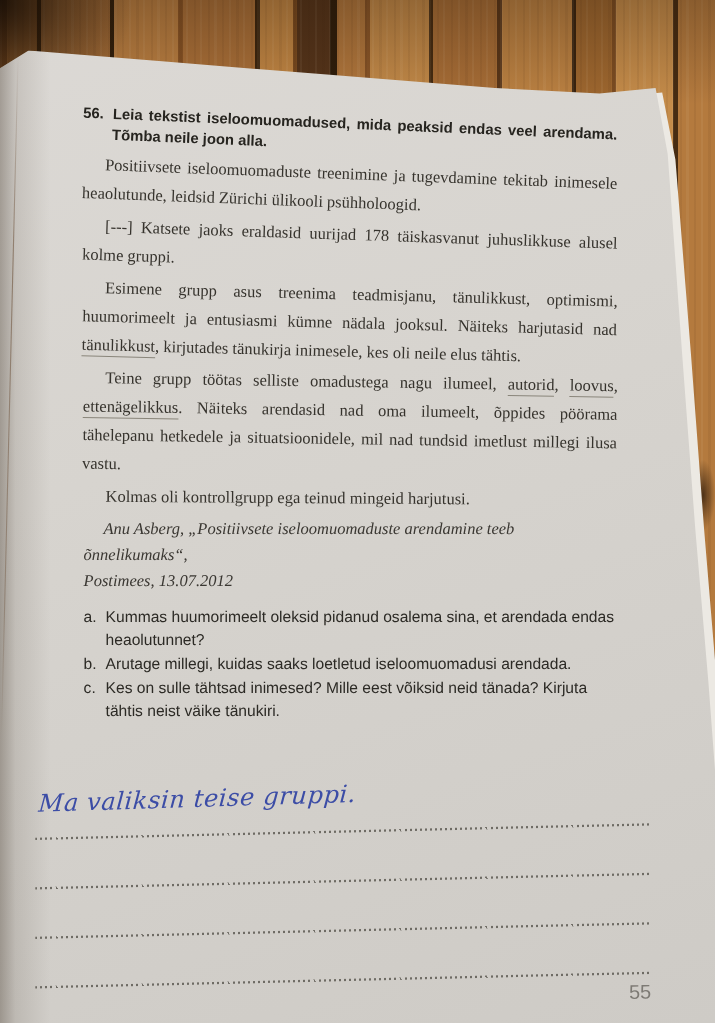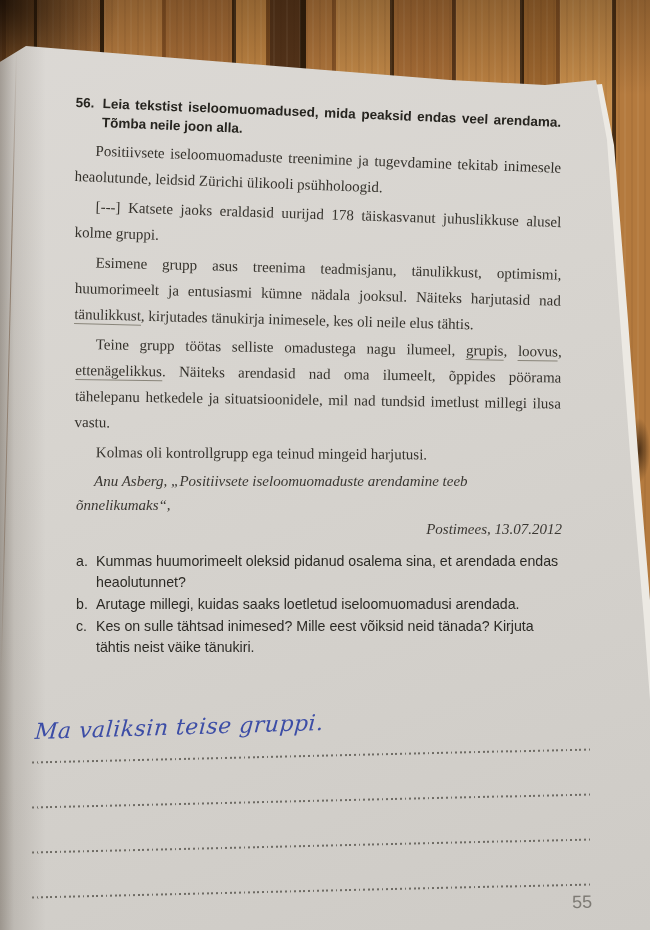--- a/index.html
+++ b/index.html
@@ -63,21 +63,21 @@
   .para{
     font-size:15px;line-height:26px;text-align:justify;text-indent:20px;
     margin:0 0 4px;transform-origin:left top;
   }
   .r22{transform:rotate(2.1deg);}  .r19{transform:rotate(1.9deg);}
   .r15{transform:rotate(1.5deg);}  .r09{transform:rotate(0.9deg);}
   .r04{transform:rotate(0.4deg);}  .r01{transform:rotate(0.1deg);}
   .u{border-bottom:1.5px solid #89857a;padding-bottom:1px;}
   .source{font-style:italic;font-size:15px;line-height:24px;color:#3a3732;margin:2px 0 8px;}
   .source .s1{display:block;text-indent:18px;}
-  .source .s2{display:block;text-align:right;font-style:italic;}
+  .source .s2{display:block;font-style:italic;}
   .questions{
     font-family:"Liberation Sans","DejaVu Sans",sans-serif;
     font-size:14.2px;line-height:21px;color:#2c2a25;margin-top:10px;
   }
   .q{display:grid;grid-template-columns:20px 1fr;margin-bottom:1px;}
   
   .answers{position:absolute;inset:0;pointer-events:none;}
   .ans-line{
     position:absolute;left:32px;width:560px;height:1.8px;
     background:repeating-linear-gradient(90deg,#6e6b64 0 1.8px, rgba(0,0,0,0) 1.8px 4.6px);
@@ -117,21 +117,21 @@
         <span class="l2">Tõmba neile joon alla.</span>
       </div>
     </div>
 
     <p class="para r22">Positiivsete iseloomuomaduste treenimine ja tugevdamine tekitab inimesele heaolutunde, leidsid Zürichi ülikooli psühholoogid.</p>
 
     <p class="para r19">[---] Katsete jaoks eraldasid uurijad 178 täiskasvanut juhuslikkuse alusel kolme gruppi.</p>
 
     <p class="para r15"><span>Esimene grupp asus treenima teadmisjanu, tänulikkust, optimismi, huumorimeelt ja entusiasmi kümne nädala jooksul. Näiteks harjutasid nad </span><span class="u">tänulikkust</span><span>, kirjutades tänukirja inimesele, kes oli neile elus tähtis.</span></p>
 
-    <p class="para r09"><span>Teine grupp töötas selliste omadustega nagu ilumeel, </span><span class="u">grupis</span><span>, </span><span class="u">loovus</span><span>, </span><span class="u">ettenägelikkus</span><span>. Näiteks arendasid nad oma ilumeelt, õppides pöörama tähelepanu hetkedele ja situatsioonidele, mil nad tundsid imetlust millegi ilusa vastu.</span></p>
+    <p class="para r09"><span>Teine grupp töötas selliste omadustega nagu ilumeel, </span><span class="u">autorid</span><span>, </span><span class="u">loovus</span><span>, </span><span class="u">ettenägelikkus</span><span>. Näiteks arendasid nad oma ilumeelt, õppides pöörama tähelepanu hetkedele ja situatsioonidele, mil nad tundsid imetlust millegi ilusa vastu.</span></p>
 
     <p class="para r04">Kolmas oli kontrollgrupp ega teinud mingeid harjutusi.</p>
 
 
     <div class="source">
       <span class="s1">Anu Asberg, „Positiivsete iseloomuomaduste arendamine teeb õnnelikumaks“,</span>
       <span class="s2">Postimees, 13.07.2012</span>
     </div>
 
     <div class="questions">

